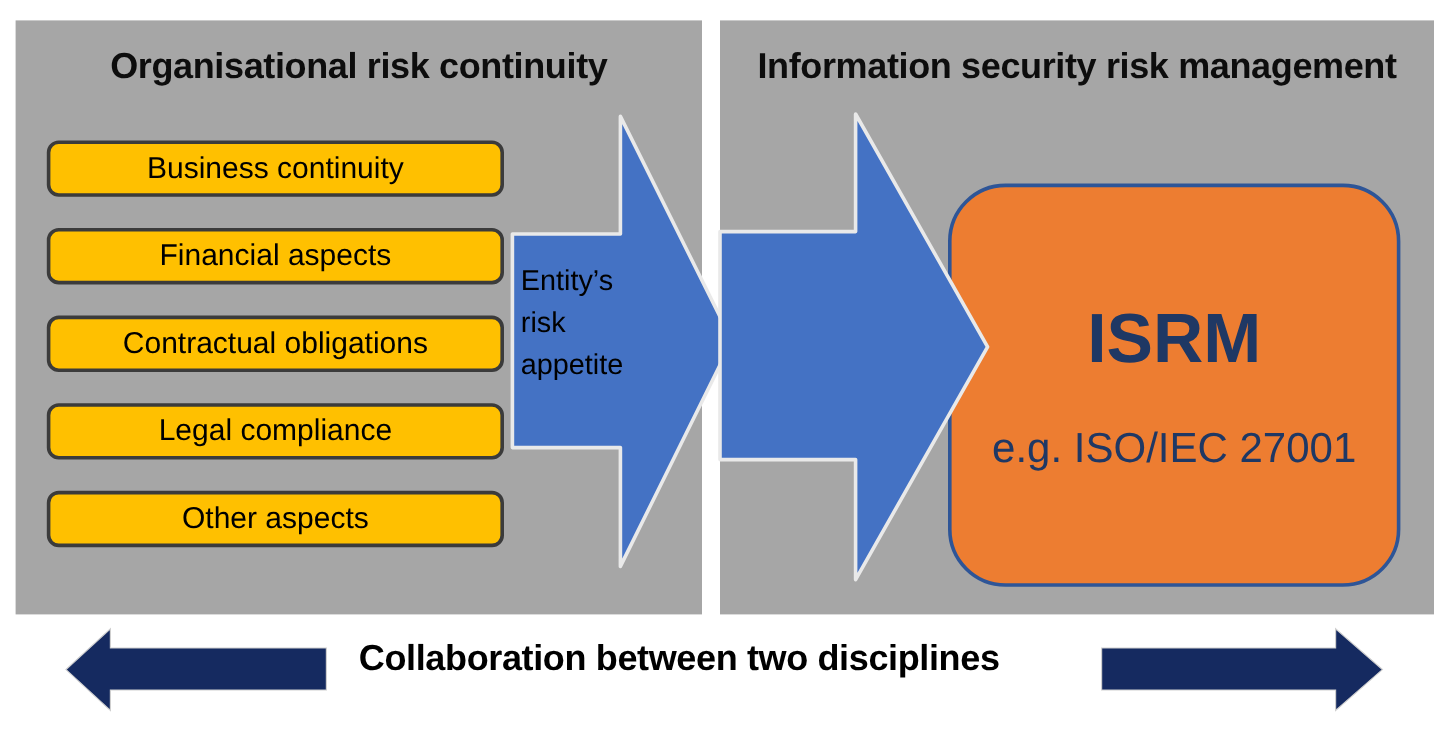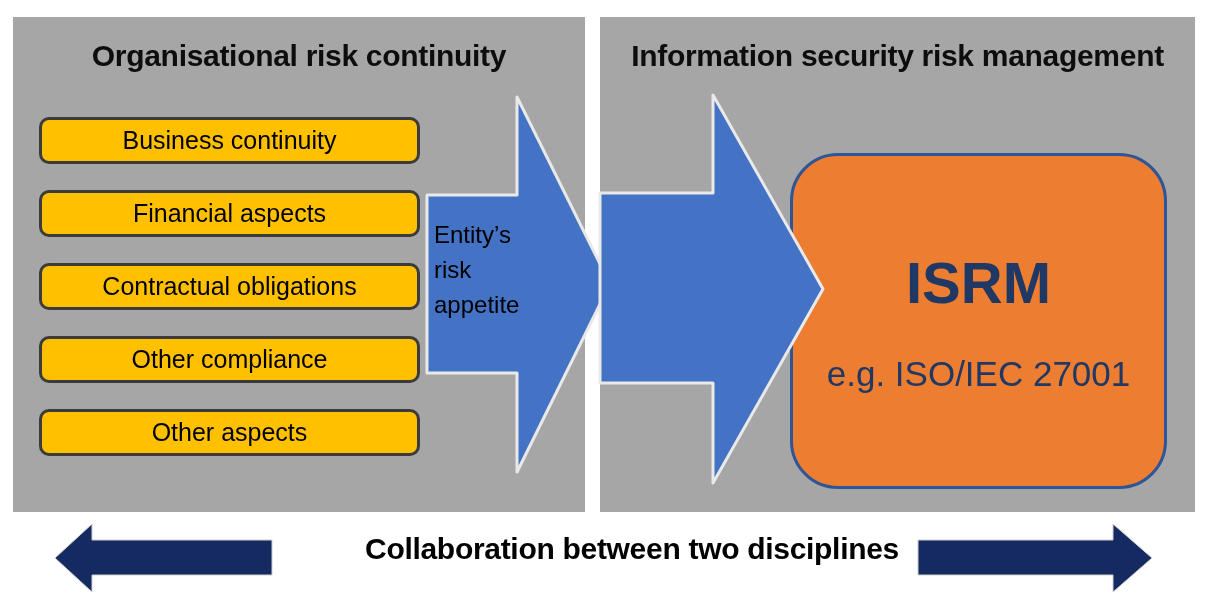--- a/index.html
+++ b/index.html
@@ -96,40 +96,40 @@
     line-height: 35px;
     color: #000000;
   }
   .arrow-label--entity  { left: 434px; top: 217px; width: 96px; }
   .arrow-label--infosec { left: 620px; top: 219px; width: 126px; }
   .footer-caption {
     position: absolute;
     left: 299px;
     top: 532px;
     width: 600px;
-    text-align: right;
+    text-align: left;
     font-size: 30px;
     font-weight: bold;
     letter-spacing: -0.3px;
     color: #000000;
     white-space: nowrap;
   }
 </style>
 </head>
 <body>
 
 <div class="canvas">
 
   <div class="panel panel--left">
     <div class="panel-title">Organisational risk continuity</div>
     <div class="aspect-list">
       <div class="aspect-box">Business continuity</div>
       <div class="aspect-box">Financial aspects</div>
       <div class="aspect-box">Contractual obligations</div>
-      <div class="aspect-box">Other compliance</div>
+      <div class="aspect-box">Legal compliance</div>
       <div class="aspect-box">Other aspects</div>
     </div>
   </div>
 
   <div class="panel panel--right">
     <div class="panel-title">Information security risk management</div>
     <div class="isrm-box">
       <div class="isrm-title">ISRM</div>
       <div class="isrm-subtitle">e.g. ISO/IEC 27001</div>
     </div>

